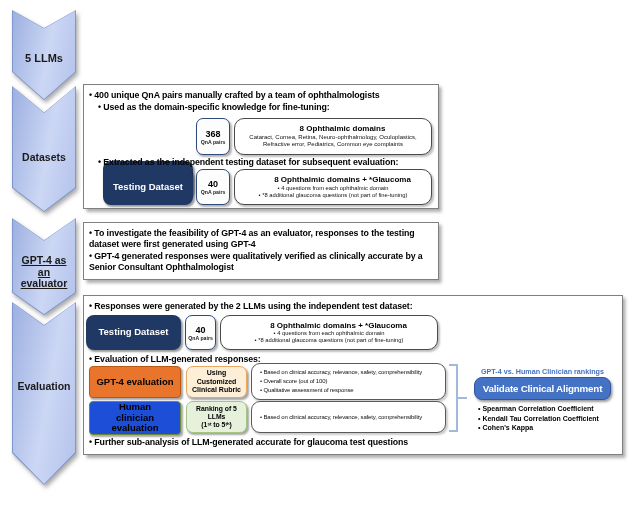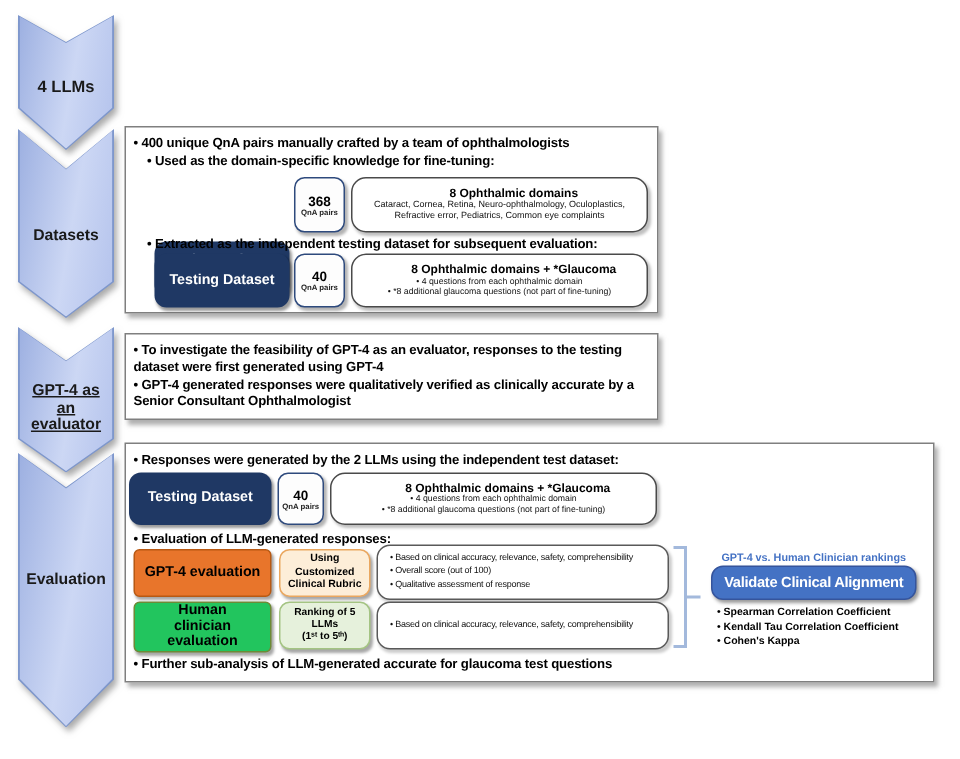--- a/index.html
+++ b/index.html
@@ -53,21 +53,21 @@
            display:flex;flex-direction:column;align-items:center;justify-content:center;padding:2px 6px;}
   .dom-box .t{font-weight:bold;font-size:8px;line-height:9.5px;text-align:center;margin-left:19px;}
   .dom-box .s{font-size:6px;line-height:7.5px;text-align:center;color:#111;}
   .dom-box .sb{font-size:5.8px;line-height:7.2px;text-align:center;color:#111;}
   .dom-box .sb::before{content:"•   ";}
 
   
   .tag{position:absolute;border-radius:4px;display:flex;align-items:center;justify-content:center;
        text-align:center;font-weight:bold;box-sizing:border-box;box-shadow:1.5px 2px 2px rgba(0,0,0,.35);}
   .tag-orange{background:#e8752b;border:1.5px solid #b85913;font-size:9.5px;line-height:10.5px;}
-  .tag-green{background:#22c55e;border:1.5px solid #6d8a36;font-size:9.5px;line-height:10.5px;padding:16px 10px;}
+  .tag-green{background:#1d4ed8;border:1.5px solid #6d8a36;font-size:9.5px;line-height:10.5px;padding:16px 10px;}
   .tag-cream{background:#fdeed8;border:1.5px solid #eaa75f;border-radius:7px;font-size:7px;line-height:8.5px;
              flex-direction:column;}
   .tag-ltgreen{background:#e6f1dc;border:1.5px solid #a4c483;border-radius:7px;font-size:6.8px;line-height:8.2px;
              flex-direction:column;}
   .crit{position:absolute;background:#fff;border:1px solid #595959;border-radius:9px;box-sizing:border-box;
         display:flex;flex-direction:column;justify-content:center;padding:3px 6px 3px 8px;
         box-shadow:1.5px 2px 2px rgba(0,0,0,.2);}
   .crit .ci{font-size:6px;line-height:9px;letter-spacing:-.15px;color:#111;white-space:nowrap;}
   .crit .ci::before{content:"•    ";}
 
@@ -81,21 +81,21 @@
   .metric::before{content:"• ";}
 </style>
 </head>
 <body>
 
 <div class="page">
 
   <div class="chev c1">
     <div class="edge"></div>
     <div class="fill"></div>
-    <div class="lbl">4 LLMs</div>
+    <div class="lbl">5 LLMs</div>
   </div>
   <div class="chev c2">
     <div class="edge"></div>
     <div class="fill"></div>
     <div class="lbl">Datasets</div>
   </div>
   <div class="chev c3">
     <div class="edge"></div>
     <div class="fill"></div>
     <div class="lbl">GPT-4 as an evaluator</div>

